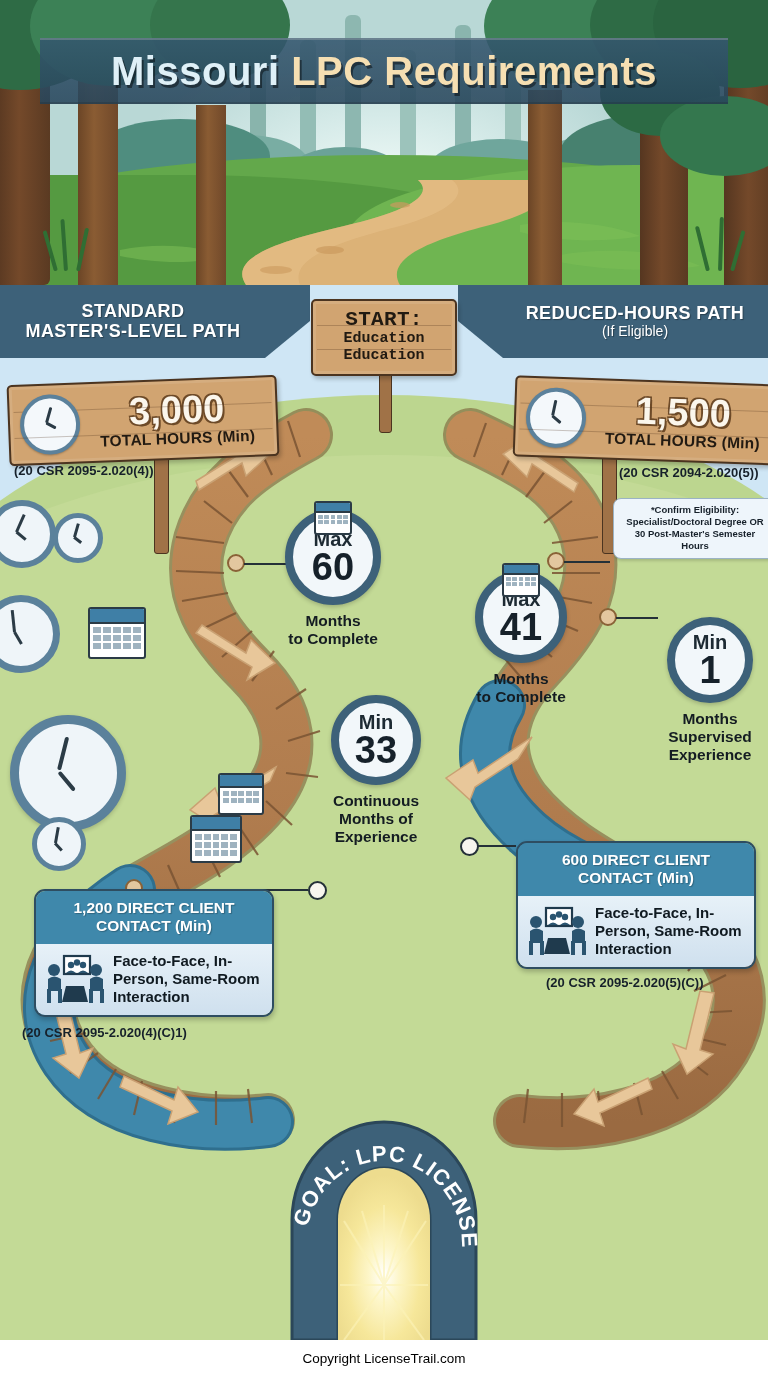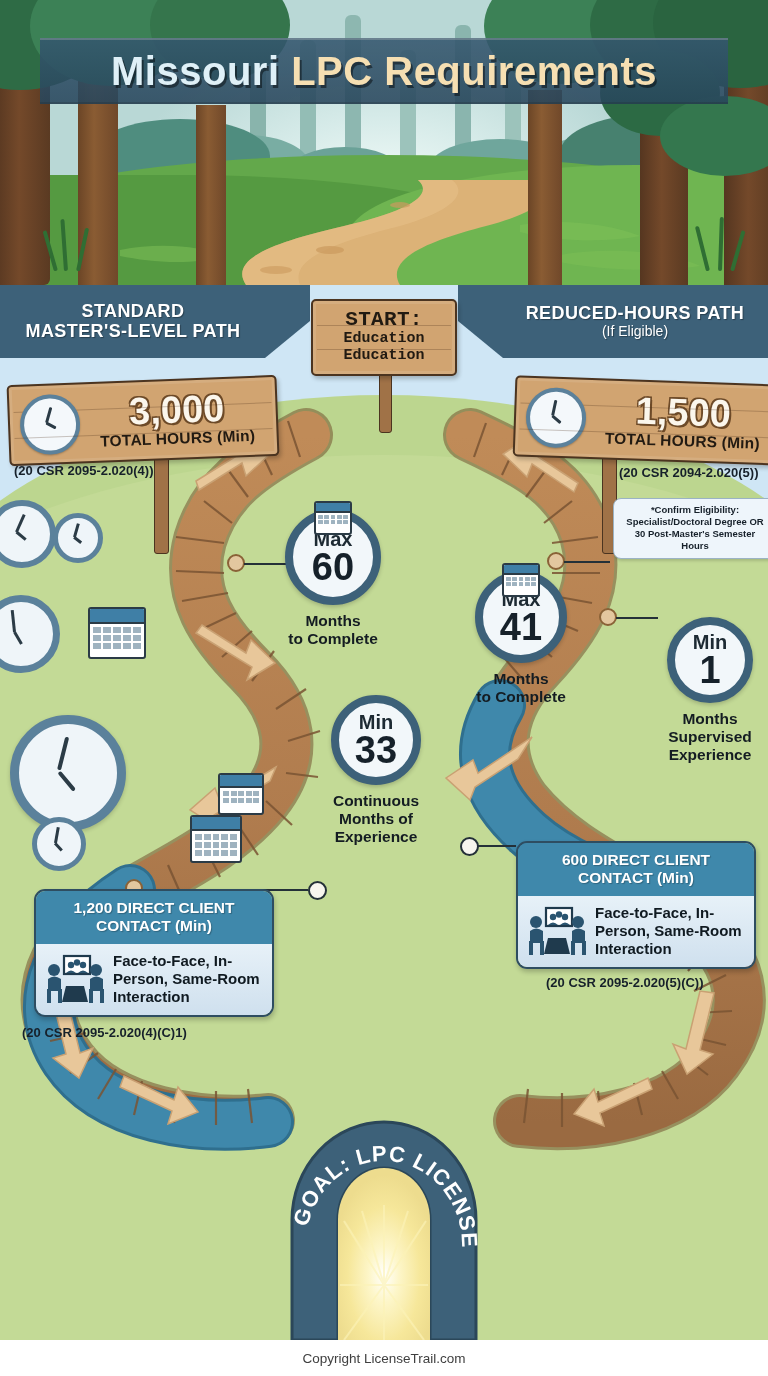--- a/index.html
+++ b/index.html
@@ -99,21 +99,21 @@
   .card .bd{background:linear-gradient(180deg,#e7f1f8,#cfe0ee);display:flex;align-items:center;gap:7px;padding:8px 8px 9px;}
   .card .bd .txt{font-size:15px;font-weight:bold;color:#101a21;line-height:1.2;}
   .mtg{width:62px;height:52px;flex:0 0 auto;}
 
   
   svg.layer{position:absolute;left:0;top:0;width:768px;height:1055px;}
 
   
   #footer{position:absolute;left:0;top:1340px;width:768px;height:36px;background:#fff;
      display:flex;align-items:center;justify-content:center;}
-  #footer span{font-size:13.5px;color:#404040;}
+  #footer span{font-size:13.5px;color:#000000;}
 </style>
 </head>
 <body>
 
 <div id="page">
 
   <div id="forest">
     <div class="sky-glow"></div>
 
     <div class="far-tree" style="left:300px;height:150px;background:#93bdb5;"></div>

